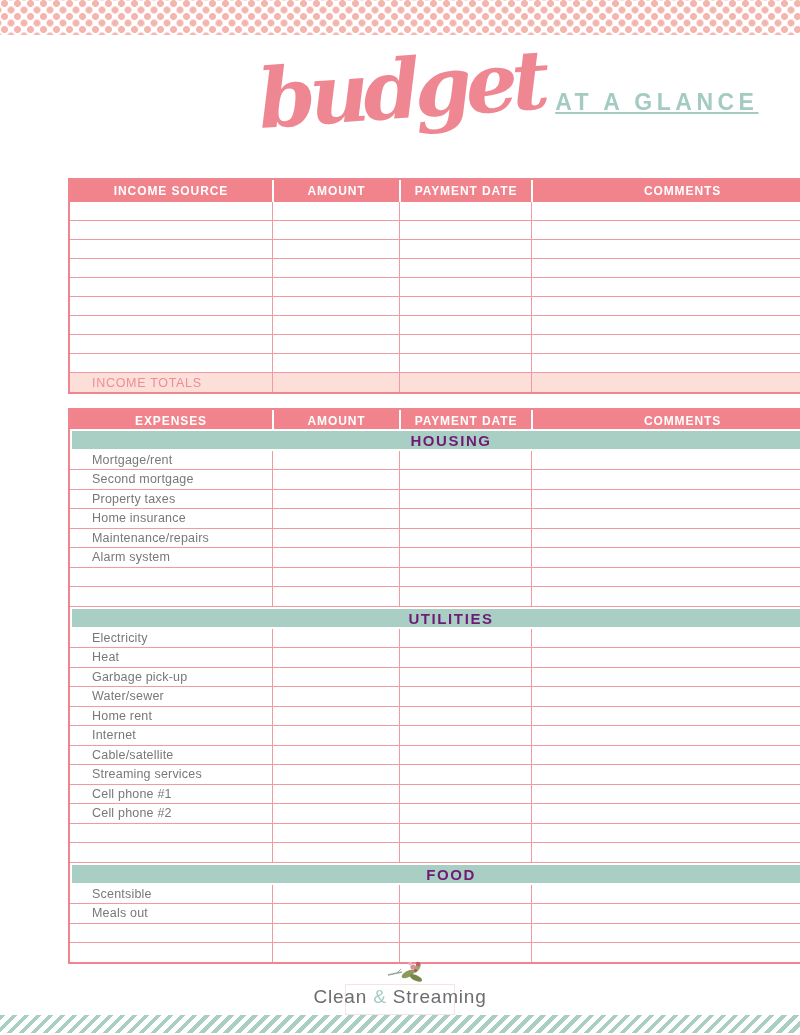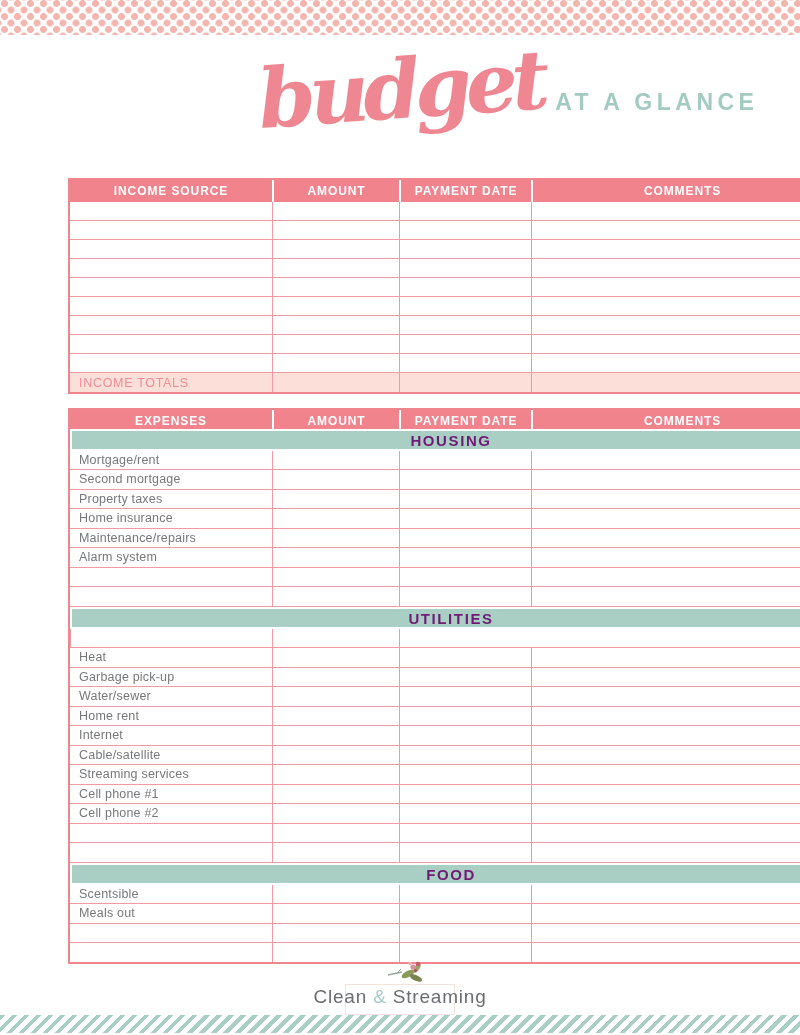--- a/index.html
+++ b/index.html
@@ -24,21 +24,21 @@
     transform:translateX(108px);
   }
   .title-script{
     display:inline-block;
     font-family:"DejaVu Serif",serif;font-style:italic;font-weight:700;
     font-size:82px;line-height:1.1;letter-spacing:-6px;
     color:var(--script-pink);transform:rotate(-4deg);
   }
   .title-caps{
     font-size:23px;font-weight:bold;letter-spacing:4.5px;
-    color:var(--caps-teal);margin-left:12px;position:relative;top:-8px;
+    color:var(--caps-teal);margin-left:12px;position:relative;top:-8px;text-decoration:underline;
   }
 
   
   .btable{
     position:absolute;left:68px;width:766px;box-sizing:border-box;
     border:2px solid var(--border-strong);background:#fff;
   }
   #income-table{top:178px;}
   #expense-table{top:408px;}
   .trow{display:grid;grid-template-columns:202px 127px 132px auto;}
@@ -49,21 +49,21 @@
   .thead{background:var(--header-pink);}
   .thead .cell{height:22px;}
   .hcell{
     color:#fff;font-size:12px;font-weight:bold;letter-spacing:0.9px;
     text-align:center;line-height:22px;height:22px;
   }
   .hsep{border-left:2px solid #fff;}
   .vsep{border-left:1.5px solid var(--row-line);}
   .label{
     font-size:12.5px;color:var(--label-gray);
-    padding:2px 0 0 9px;line-height:15px;letter-spacing:0.2px;
+    padding:2px 0 0 22px;line-height:15px;letter-spacing:0.2px;
   }
   .totals .cell{background:var(--totals-bg);height:19px;}
   .totals .label{color:var(--totals-text);letter-spacing:0.7px;padding-top:3px;}
   .band{
     height:18px;margin:2px;background:var(--teal-band);
     color:#701a75;text-align:center;font-size:15px;font-weight:bold;
     letter-spacing:1.6px;line-height:19px;
   }
 
   
@@ -218,20 +218,21 @@
         <div class="cell vsep"></div>
       </div>
       <div class="trow body">
         <div class="cell label"></div>
         <div class="cell vsep"></div>
         <div class="cell vsep"></div>
         <div class="cell vsep"></div>
       </div>
       <div class="band">UTILITIES</div>
       <div class="trow body">
+        <div class="cell label">Electricity</div>
         <div class="cell vsep"></div>
         <div class="cell vsep"></div>
         <div class="cell vsep"></div>
       </div>
       <div class="trow body">
         <div class="cell label">Heat</div>
         <div class="cell vsep"></div>
         <div class="cell vsep"></div>
         <div class="cell vsep"></div>
       </div>

